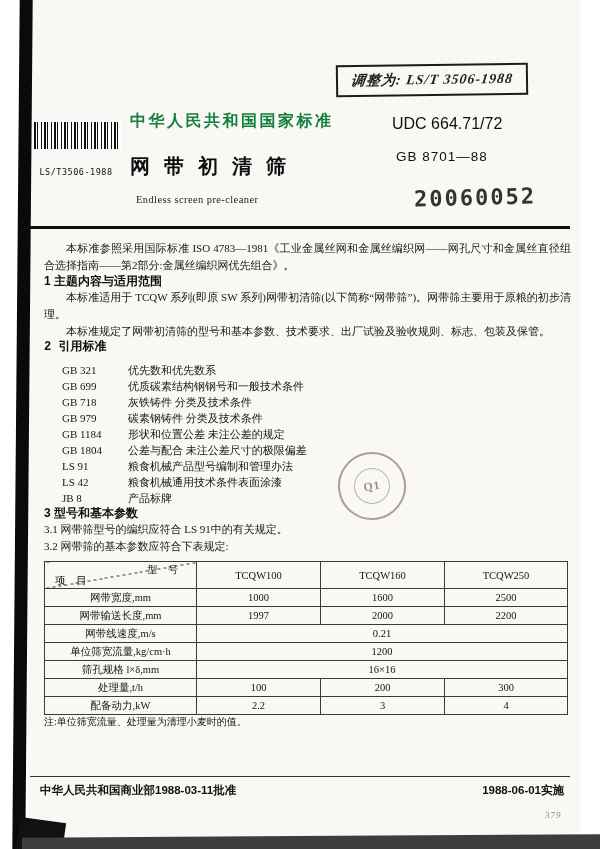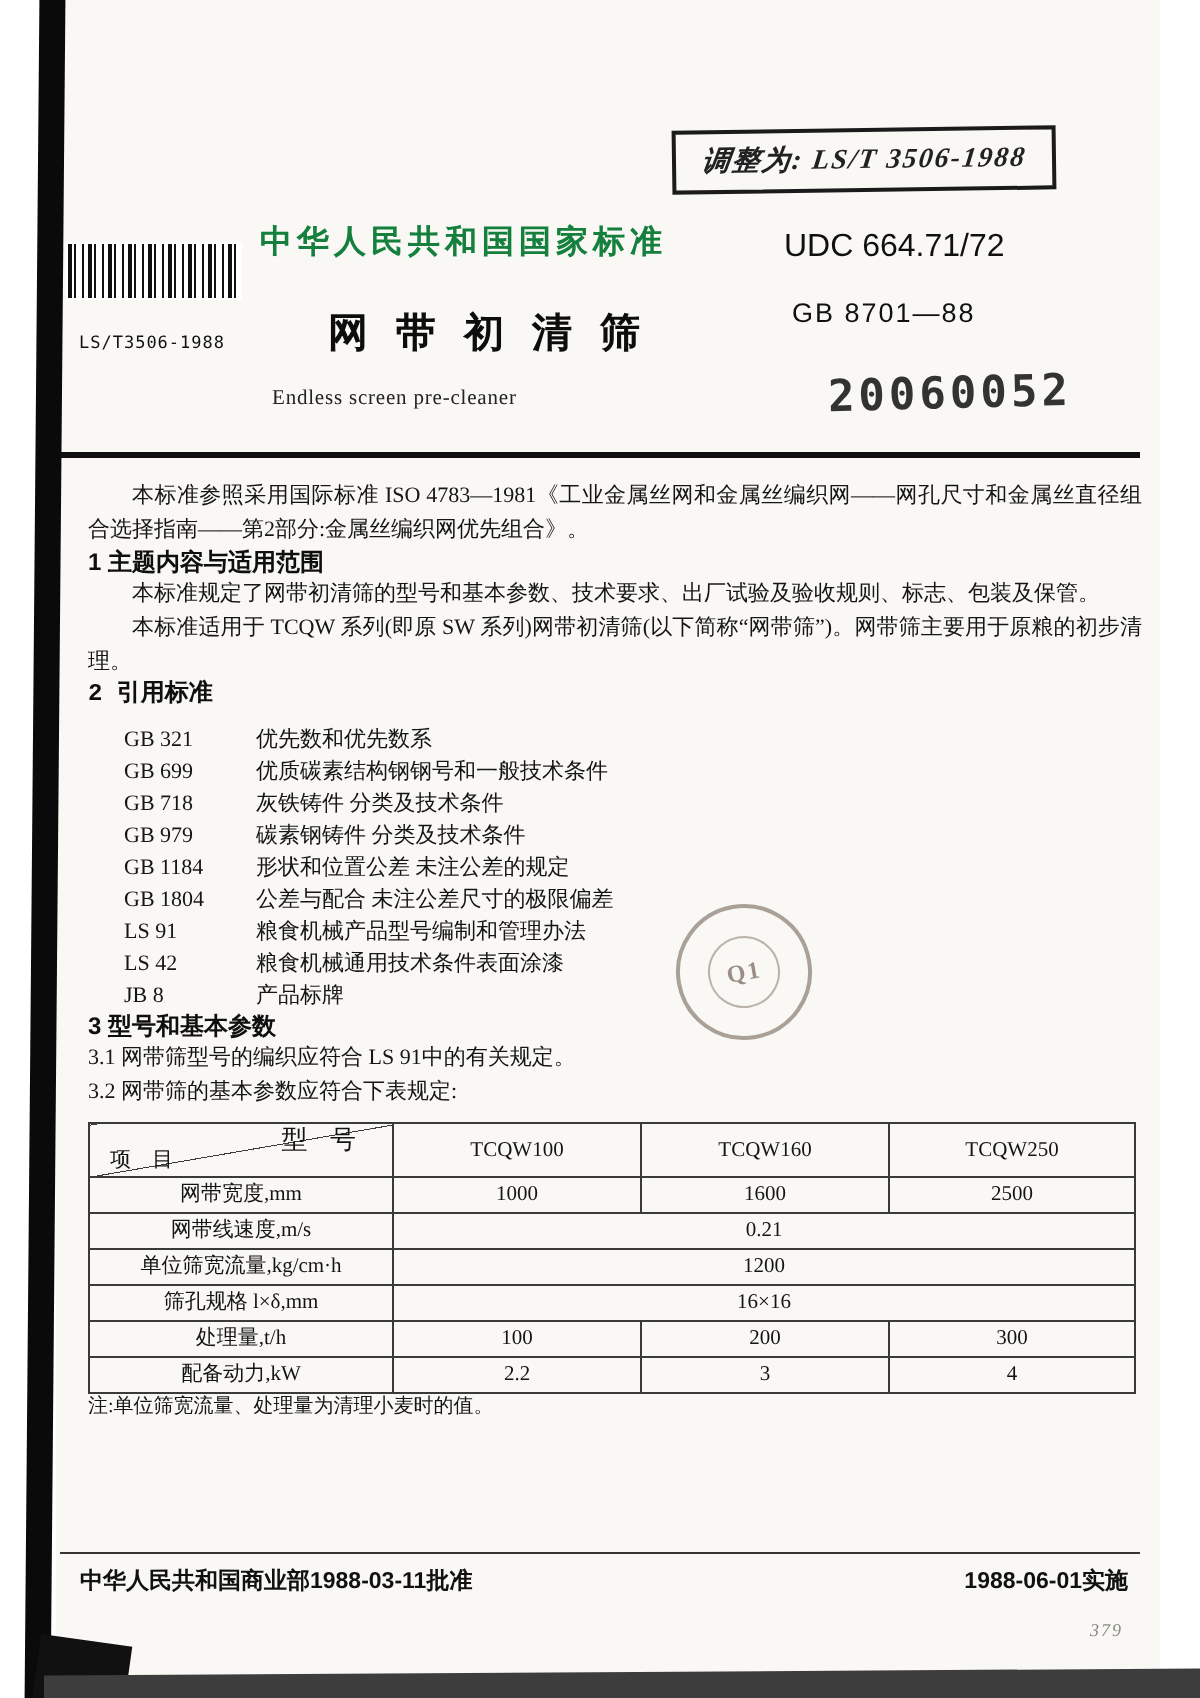--- a/index.html
+++ b/index.html
@@ -29,21 +29,21 @@
   .barcode{
     height:27px;width:86px;
     background:repeating-linear-gradient(90deg,#111 0 2px,#fff 2px 3px,#111 3px 4px,#fff 4px 7px,#111 7px 8px,#fff 8px 10px);
     border:1px solid #fff;
   }
   .barcode-label{font-family:"DejaVu Sans Mono",monospace;font-size:8.5px;letter-spacing:.5px;color:#111;margin-top:17px;}
   
   .org{position:absolute;left:130px;top:111px;font-family:"Liberation Sans","DejaVu Sans",sans-serif;font-weight:bold;font-size:16px;letter-spacing:2.5px;color:#15803d;}
   .udc{position:absolute;left:392px;top:115px;font-family:"Liberation Sans","DejaVu Sans",sans-serif;font-size:16px;color:#101010;}
   .std-no{position:absolute;left:396px;top:149px;font-family:"Liberation Sans","DejaVu Sans",sans-serif;font-size:13.5px;letter-spacing:1px;color:#101010;}
-  .doc-title{position:absolute;left:130px;top:153px;font-family:"Liberation Sans","DejaVu Sans",sans-serif;font-weight:bold;font-size:20px;letter-spacing:14px;color:#0d0d0d;margin-left:34px;}
+  .doc-title{position:absolute;left:130px;top:153px;font-family:"Liberation Sans","DejaVu Sans",sans-serif;font-weight:bold;font-size:20px;letter-spacing:14px;color:#0d0d0d;}
   .doc-title-en{position:absolute;left:136px;top:194px;font-size:10.5px;letter-spacing:.4px;color:#222;}
   .stamp-number{
     position:absolute;left:414px;top:185px;
     font-family:"DejaVu Sans Mono",monospace;font-weight:bold;font-size:22px;letter-spacing:2px;
     color:#1e1e1e;transform:rotate(-1.5deg);opacity:.9;
   }
   .header-rule{position:absolute;left:30px;top:226px;width:540px;height:3px;background:#101010;}
   
   .content{position:absolute;left:44px;top:240px;width:527px;font-size:11px;line-height:17px;text-align:justify;color:#151515;}
   .content p{margin:0;}
@@ -67,21 +67,21 @@
     border-collapse:collapse;margin-top:6px;width:523px;table-layout:fixed;
     font-size:10.5px;line-height:13px;color:#141414;
   }
   table.params td{border:1px solid #3a3a3a;text-align:center;padding:1px 2px;height:15px;}
   table.params tr.head td{height:24px;font-size:10.5px;}
   td.item-cell{text-align:left;padding-left:5px;}
   td.corner{
     position:relative;padding:0;
     background:linear-gradient(to bottom right,transparent 49.5%,#3a3a3a 49.5%,#3a3a3a 50.5%,transparent 50.5%);
   }
-  .corner-top{position:absolute;top:1px;right:14px;font-size:13px;letter-spacing:4px;}
+  .corner-top{position:absolute;top:1px;right:14px;font-size:10px;letter-spacing:4px;}
   .corner-bottom{position:absolute;bottom:1px;left:10px;font-size:10.5px;letter-spacing:4px;font-family:Liberation Serif, serif;}
   .table-note{margin-top:4px;font-size:10px;line-height:13px;text-align:left;}
   
   .seal{
     position:absolute;left:338px;top:452px;width:64px;height:64px;border-radius:50%;
     border:2px solid rgba(90,72,58,.5);transform:rotate(-10deg);
     display:flex;align-items:center;justify-content:center;
   }
   .seal::before{
     content:"";position:absolute;left:14px;top:14px;right:14px;bottom:14px;
@@ -122,22 +122,22 @@
 <div class="std-no">GB 8701—88</div>
 <div class="doc-title">网带初清筛</div>
 <div class="doc-title-en">Endless screen pre-cleaner</div>
 <div class="stamp-number">20060052</div>
 <div class="header-rule"></div>
 
 <div class="content">
   <p class="indent m-intro">本标准参照采用国际标准 ISO 4783—1981《工业金属丝网和金属丝编织网——网孔尺寸和金属丝直径组合选择指南——第2部分:金属丝编织网优先组合》。</p>
 
   <p class="sec-heading m-h1">1  主题内容与适用范围</p>
+  <p class="indent">本标准适用于 TCQW 系列(即原 SW 系列)网带初清筛(以下简称“网带筛”)。网带筛主要用于原粮的初步清理。</p>
   <p class="indent m-p">本标准规定了网带初清筛的型号和基本参数、技术要求、出厂试验及验收规则、标志、包装及保管。</p>
-  <p class="indent">本标准适用于 TCQW 系列(即原 SW 系列)网带初清筛(以下简称“网带筛”)。网带筛主要用于原粮的初步清理。</p>
 
   <p class="sec-heading m-h2">2  引用标准</p>
   <div class="ref-list">
       <div class="ref-item"><span class="ref-code">GB 321</span><span>优先数和优先数系</span></div>
       <div class="ref-item"><span class="ref-code">GB 699</span><span>优质碳素结构钢钢号和一般技术条件</span></div>
       <div class="ref-item"><span class="ref-code">GB 718</span><span>灰铁铸件  分类及技术条件</span></div>
       <div class="ref-item"><span class="ref-code">GB 979</span><span>碳素钢铸件  分类及技术条件</span></div>
       <div class="ref-item"><span class="ref-code">GB 1184</span><span>形状和位置公差  未注公差的规定</span></div>
       <div class="ref-item"><span class="ref-code">GB 1804</span><span>公差与配合  未注公差尺寸的极限偏差</span></div>
       <div class="ref-item"><span class="ref-code">LS 91</span><span>粮食机械产品型号编制和管理办法</span></div>
@@ -166,20 +166,26 @@
           <td>TCQW160</td>
           <td>TCQW250</td>
         </tr>
     <tr>
           <td class="item-cell">网带宽度,mm</td>
           <td>1000</td>
           <td>1600</td>
           <td>2500</td>
         </tr>
         <tr>
+          <td class="item-cell">网带输送长度,mm</td>
+          <td>1997</td>
+          <td>2000</td>
+          <td>2200</td>
+        </tr>
+        <tr>
           <td class="item-cell">网带线速度,m/s</td>
           <td colspan="3">0.21</td>
         </tr>
         <tr>
           <td class="item-cell">单位筛宽流量,kg/cm·h</td>
           <td colspan="3">1200</td>
         </tr>
         <tr>
           <td class="item-cell">筛孔规格  l×δ,mm</td>
           <td colspan="3">16×16</td>

